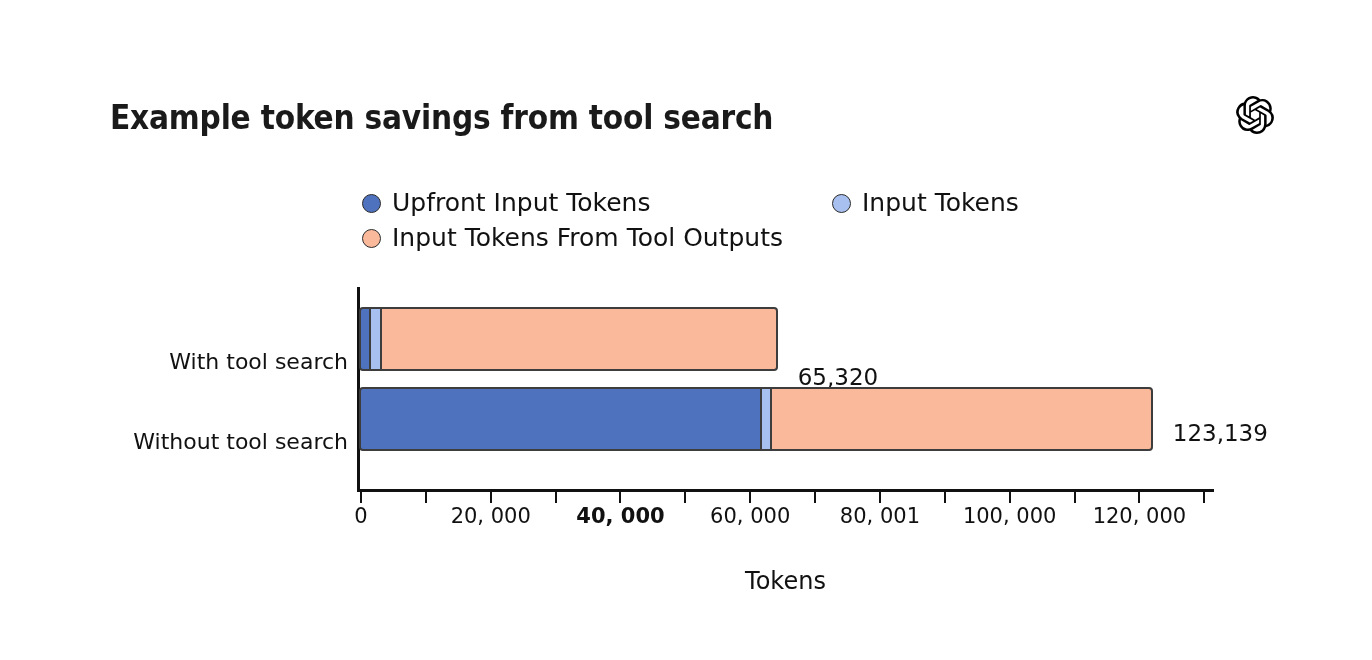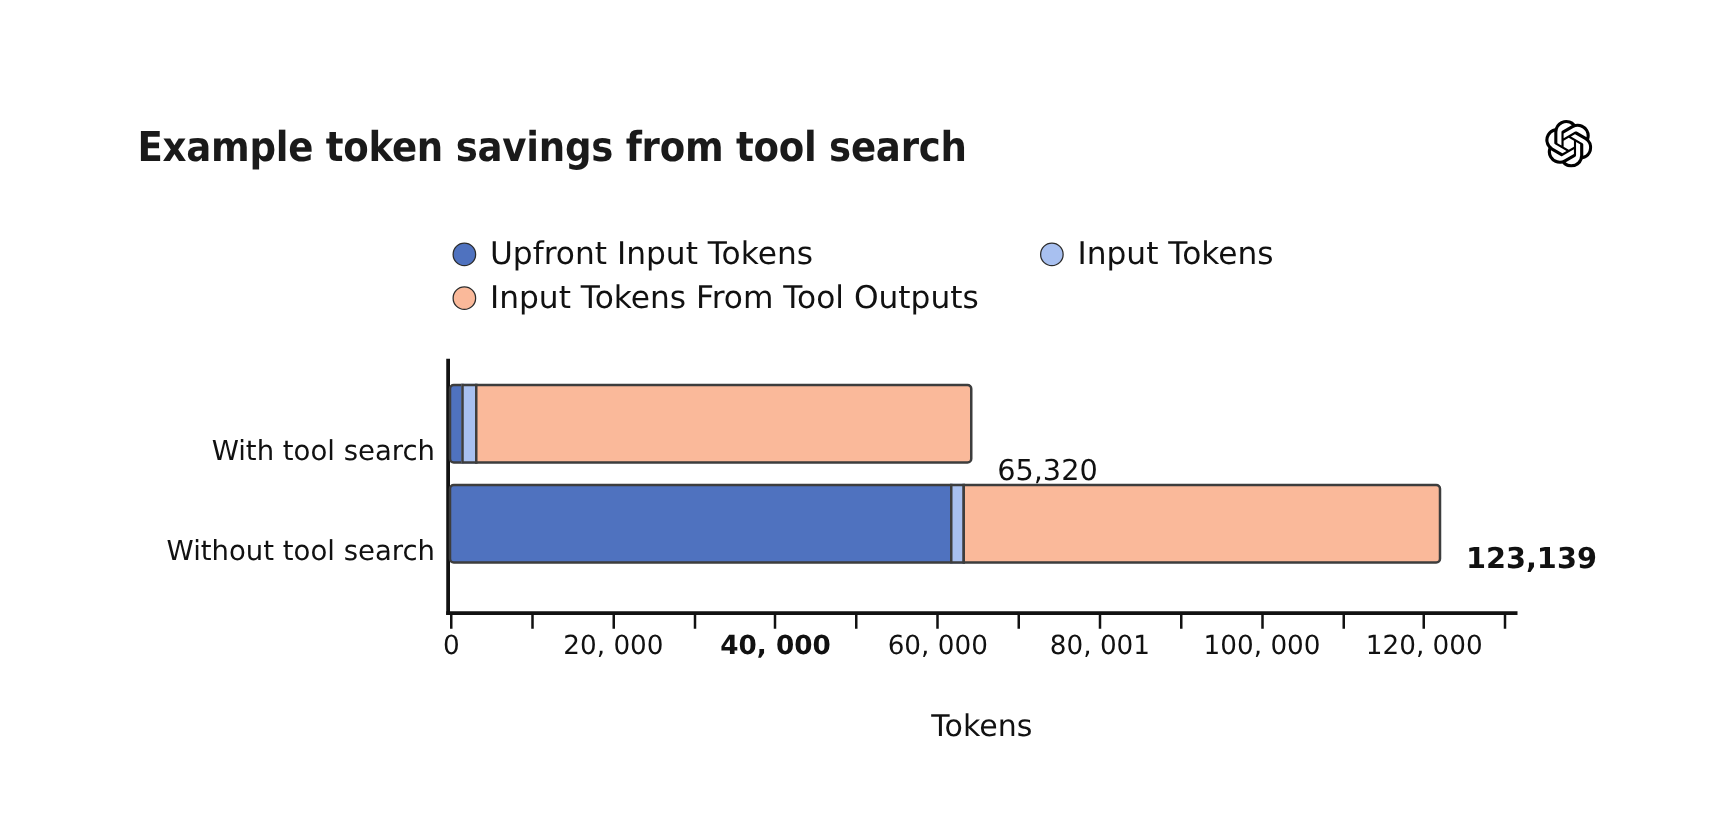--- a/index.html
+++ b/index.html
@@ -228,15 +228,15 @@
       <div class="bar-seg" style="width: 12.9734px; background: rgb(168, 192, 240);"></div>
       <div class="bar-seg" style="width: 398.737px; background: rgb(250, 185, 154);"></div>
     </div>
   <div class="bar-total" id="total-0" style="top: 340px; left: 797.711px; margin-top: 24px;">65,320</div>
 
   <div class="bar-track" id="bar-1" style="top: 387px; width: 798.765px;">
       <div class="bar-seg" style="width: 403.472px; background: rgb(79, 114, 191);"></div>
       <div class="bar-seg" style="width: 12.0004px; background: rgb(168, 192, 240);"></div>
       <div class="bar-seg" style="width: 383.292px; background: rgb(250, 185, 154);"></div>
     </div>
-  <div class="bar-total" id="total-1" style="top: 434px; left: 1172.76px; font-weight: bold;">123,139</div>
+  <div class="bar-total" id="total-1" style="top: 420px; left: 1172.76px;">123,139</div>
 
 </div>
 
 </body></html>

